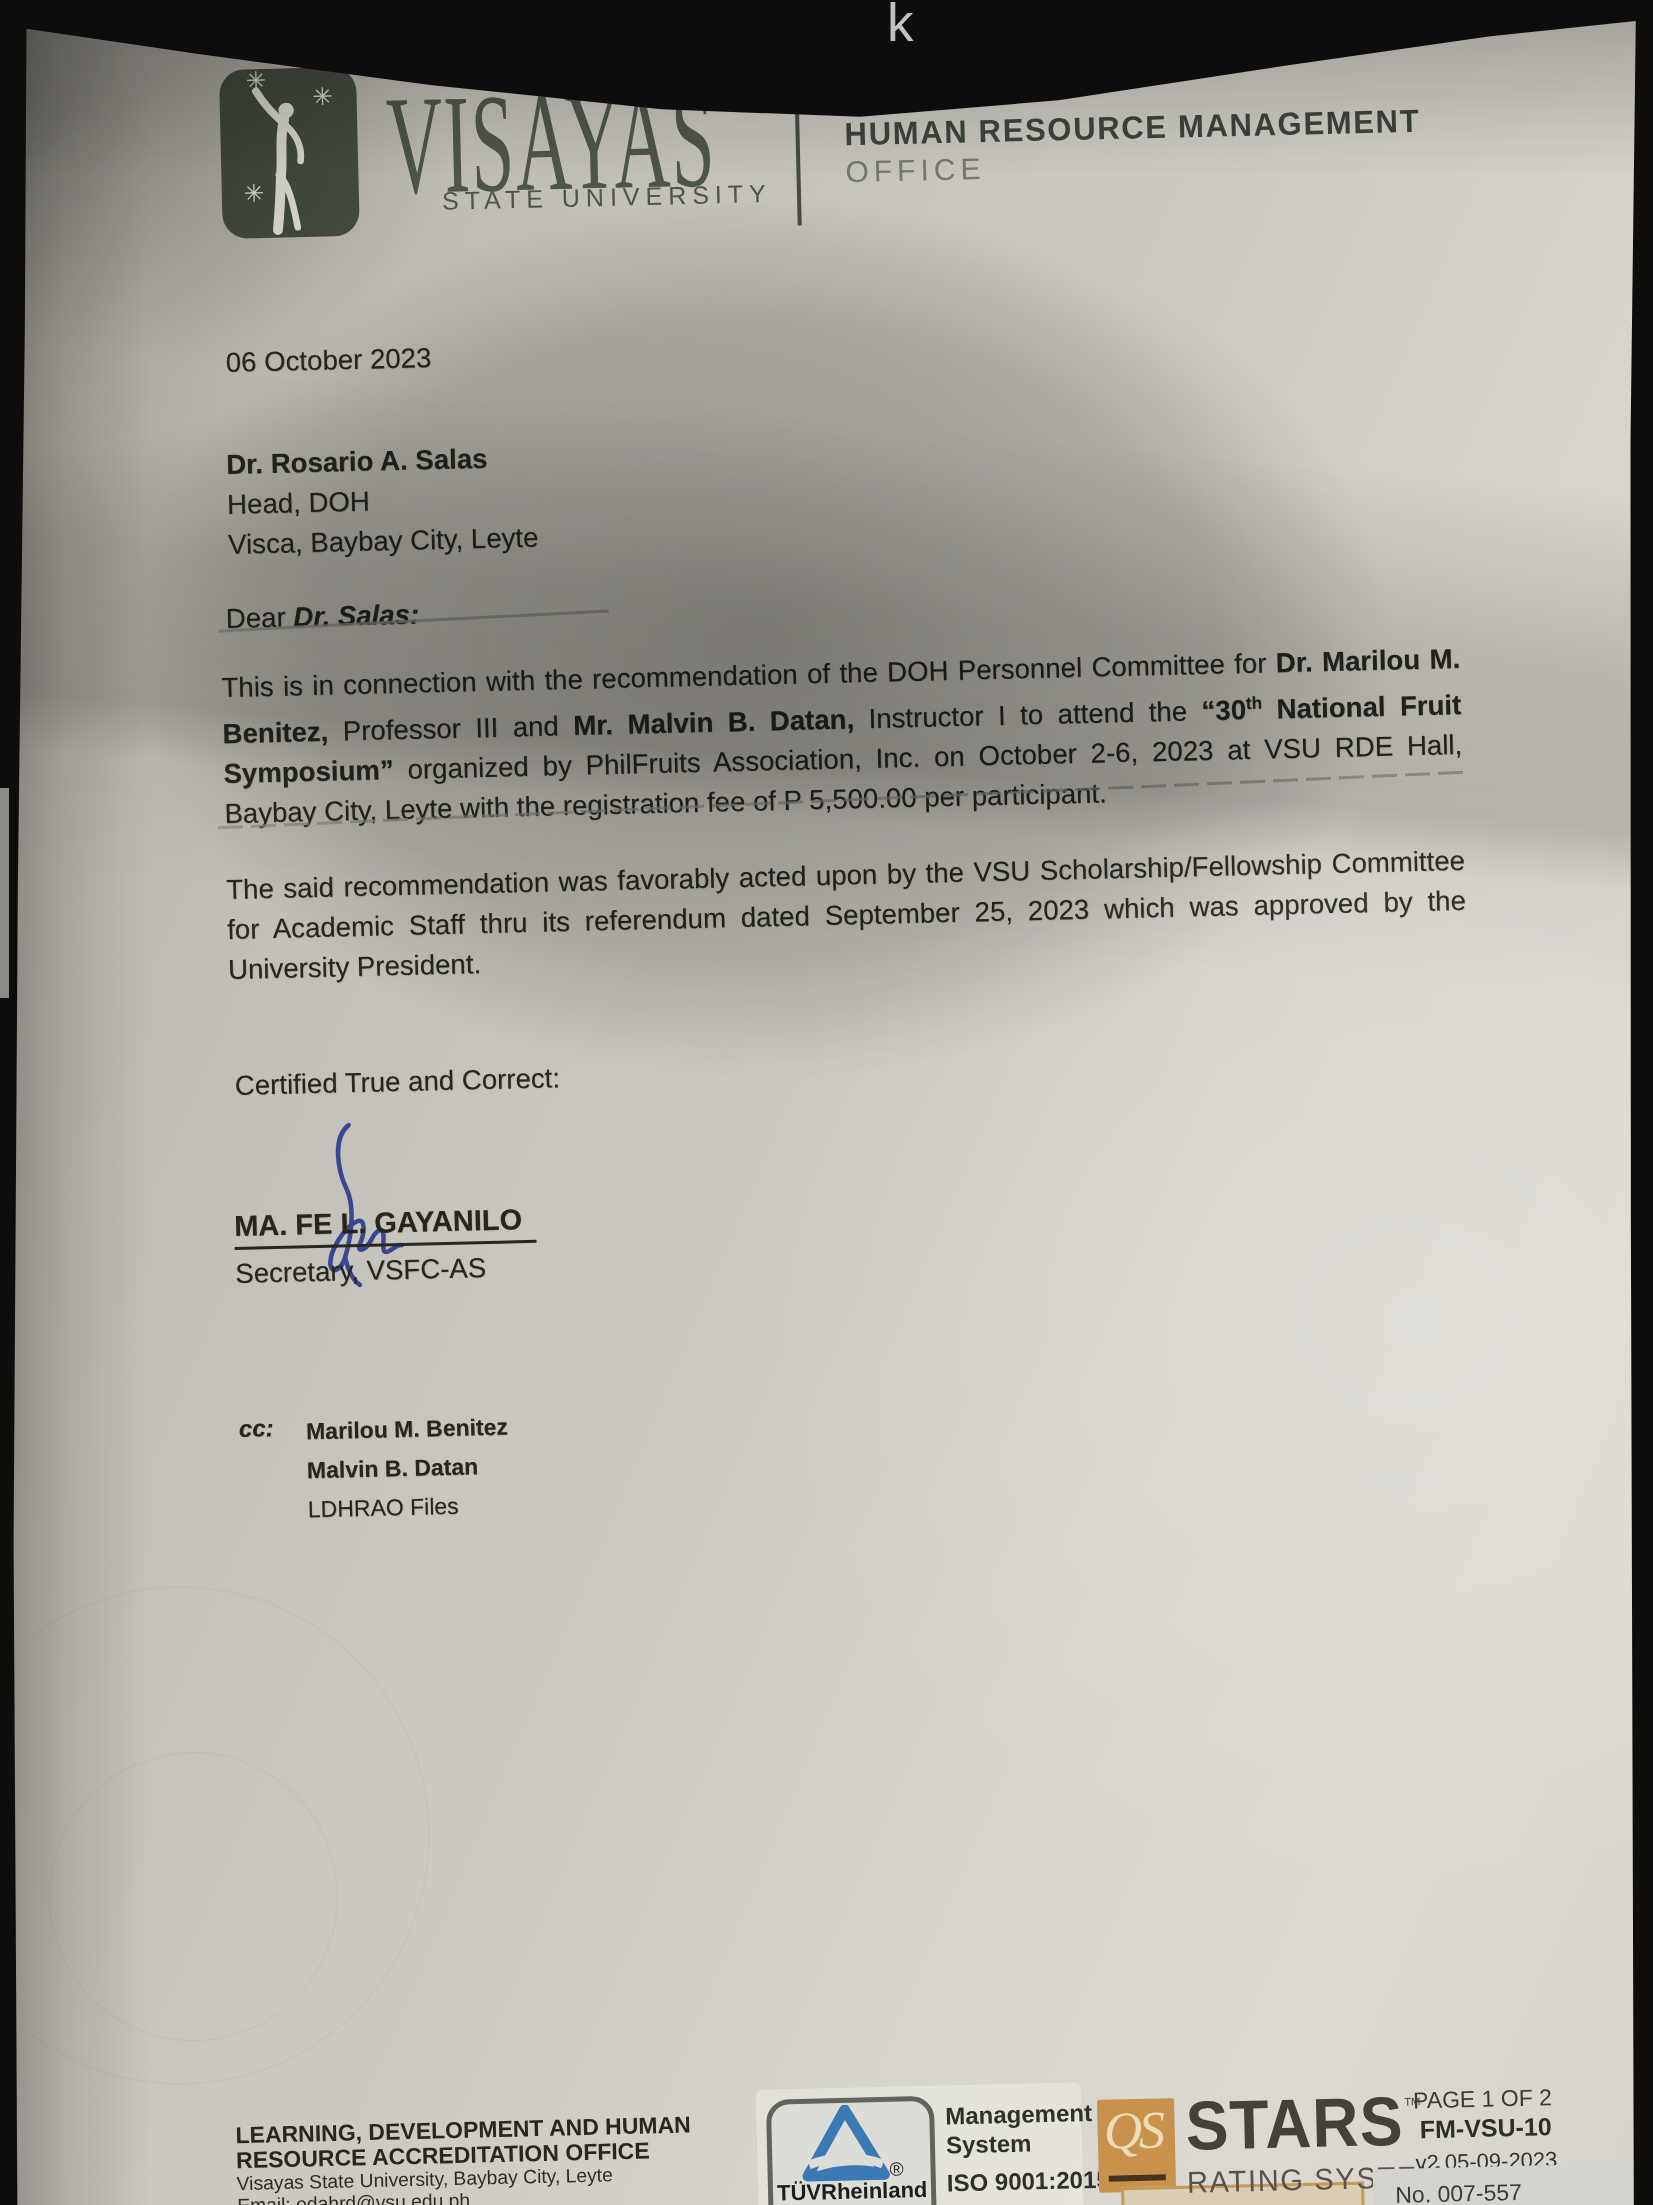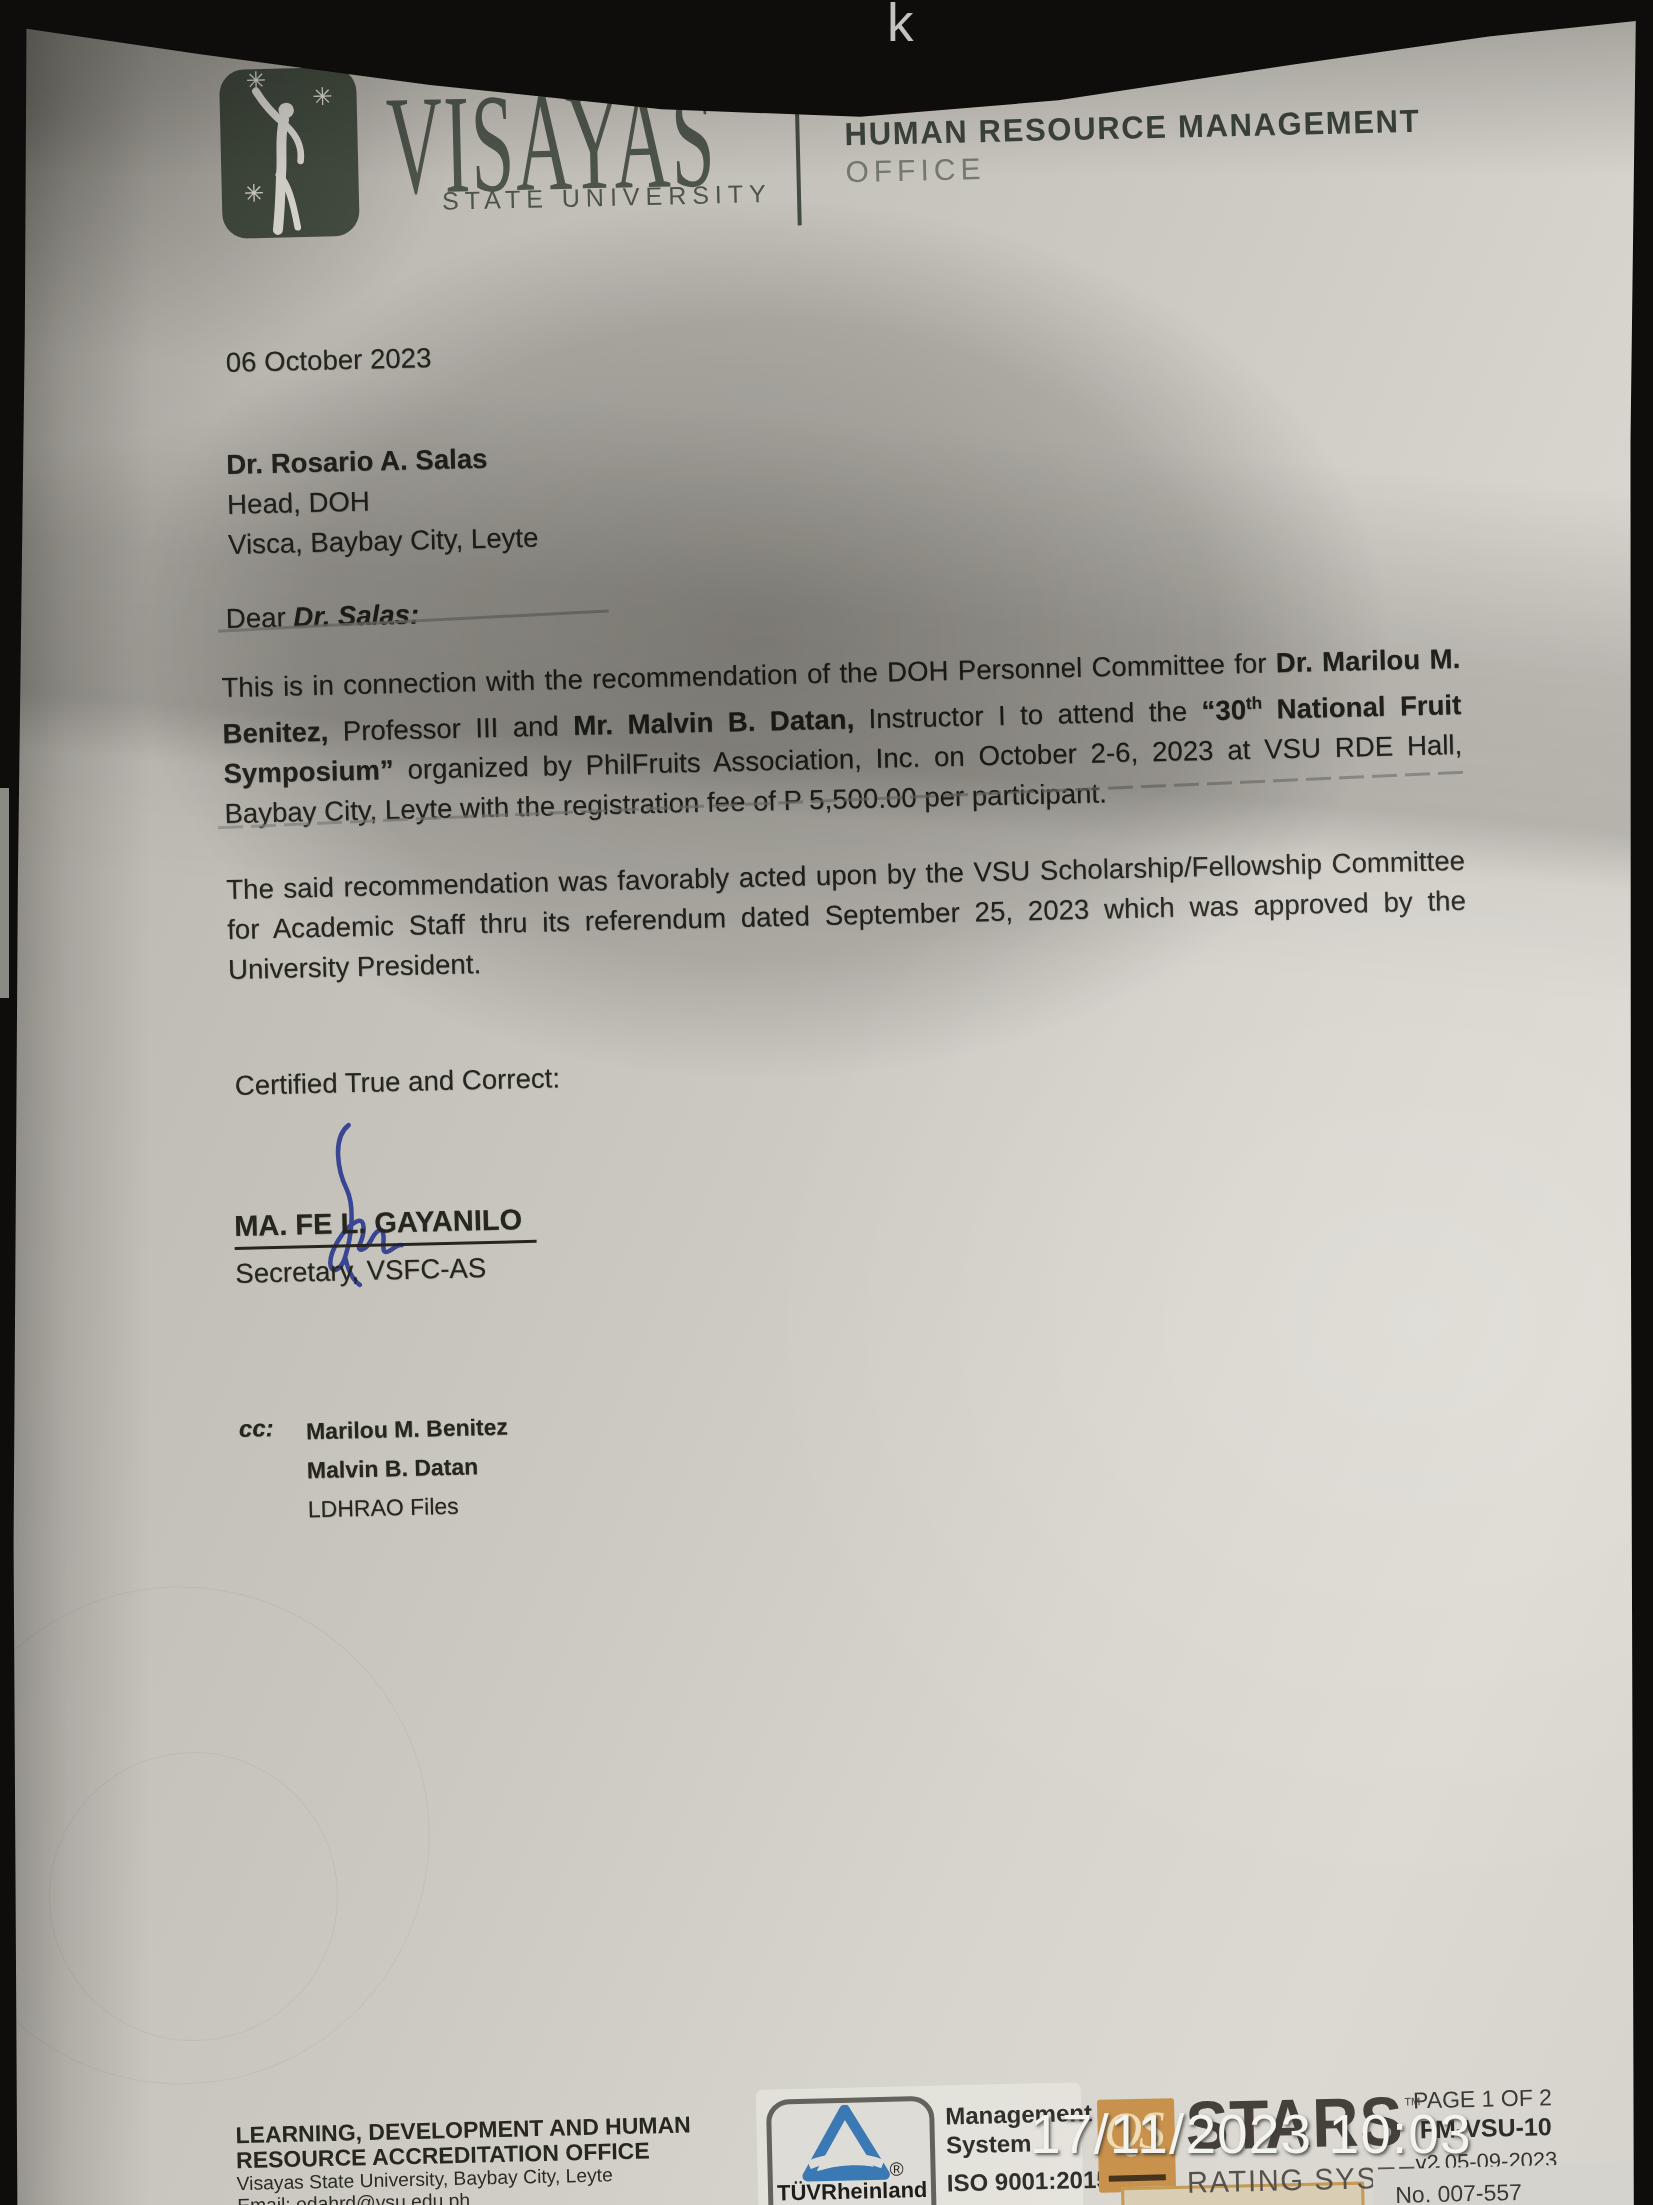--- a/index.html
+++ b/index.html
@@ -197,15 +197,14 @@
     </div>
 
     <div class="ov ov-blob"></div>
     <div class="ov ov-band"></div>
     <div class="ov ov-tl"></div>
     <div class="ov ov-left"></div>
     <div class="ov ov-top"></div>
     <div class="ov ov-br"></div>
   </div>
 
-  <div class="abs timestamp">17/11/2023 10:03</div>
 </div>
 
 
 </body></html>

